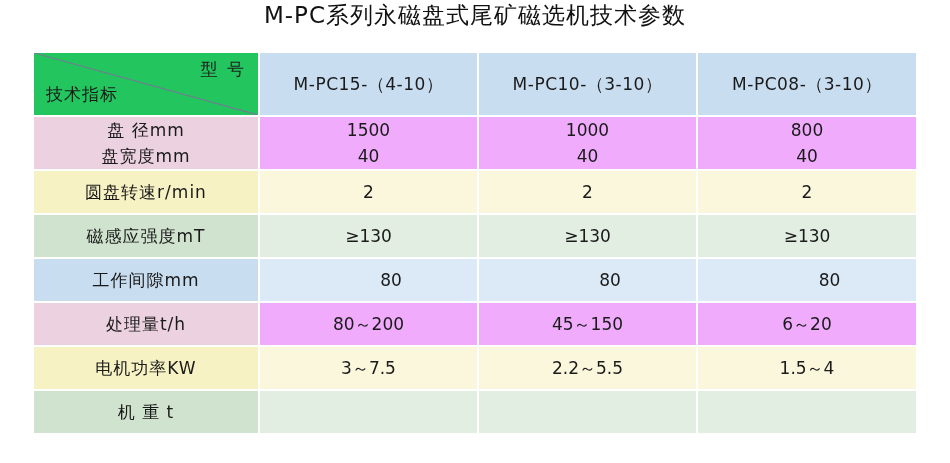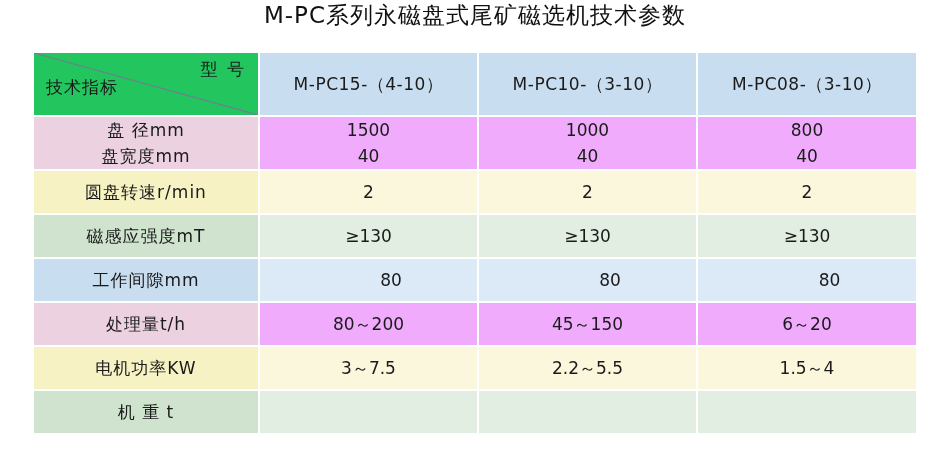--- a/index.html
+++ b/index.html
@@ -70,21 +70,21 @@
   .hdr-corner .lbl-model {
     position: absolute;
     right: 12px;
     top: 5px;
     font-size: 17px;
     letter-spacing: 2px;
   }
   .hdr-corner .lbl-index {
     position: absolute;
     left: 12px;
-    bottom: 16px;
+    bottom: 9px;
     font-size: 17px;
     letter-spacing: 1px;
   }
   .hdr-model {
     font-size: 18px;
     letter-spacing: 0.5px;
   }
 
   
   .lbl {

